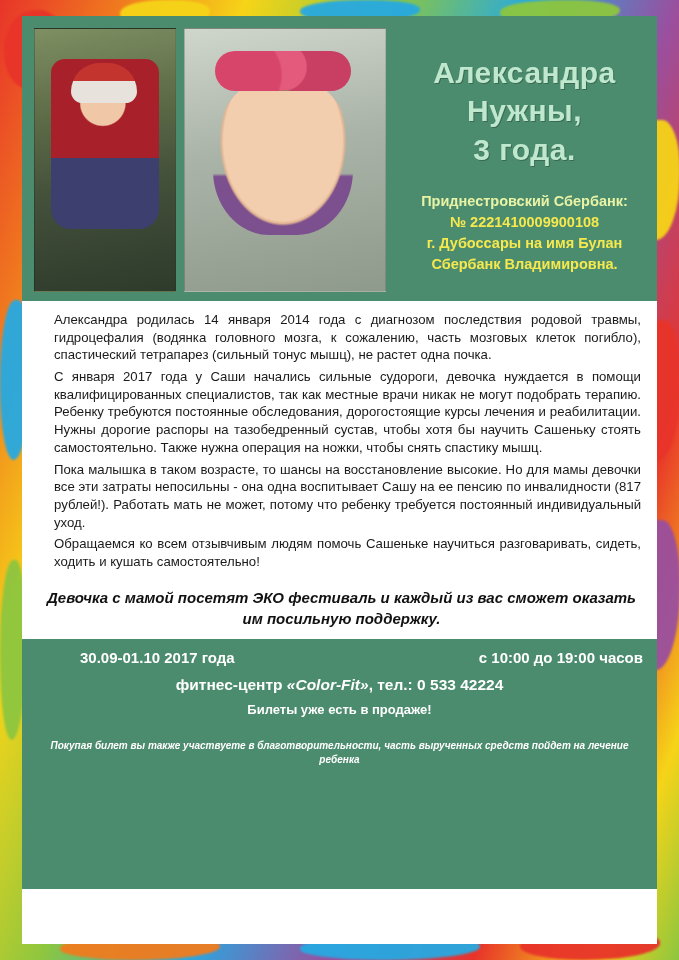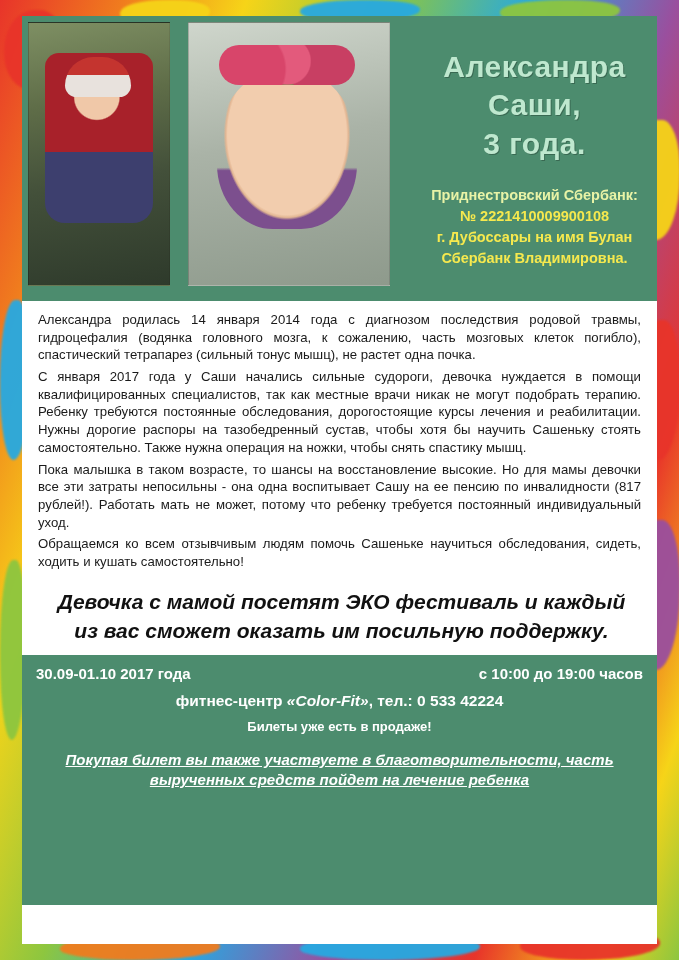--- a/index.html
+++ b/index.html
@@ -40,24 +40,24 @@
     background: #ffffff;
     box-sizing: border-box;
     overflow: hidden;
   }
 
   
   .top {
     position: relative;
     height: 285px;
     background: #4c8c6e;
-    padding: 6px;
+    padding: 12px;
     box-sizing: border-box;
     display: flex;
-    gap: 18px;
+    gap: 8px;
   }
   .photo {
     position: relative;
     overflow: hidden;
     border: 1px solid rgba(0,0,0,.15);
   }
   .photo-1 {
     width: 140px;
     height: 262px;
     background: linear-gradient(170deg,#7e8f63 0%, #5f6d48 30%, #43503a 60%, #2e3a2b 100%);
@@ -125,33 +125,33 @@
     color: #f6e94e;
     font-weight: bold;
     font-size: 14.5px;
     line-height: 1.45;
     text-align: center;
   }
   .bank-block .bank-label { color: #e8f3a6; margin-top: 16px; }
 
   
   .body-text {
-    padding: 10px 16px 4px 16px;
+    padding: 10px 16px 4px 32px;
     color: #1a1a1a;
     font-size: 13.2px;
     line-height: 1.34;
     text-align: justify;
   }
   .body-text p { margin: 0 0 4px 0; }
 
   .highlight {
     margin: 8px 20px 10px 24px;
     font-style: italic;
     font-weight: bold;
-    font-size: 21px;
+    font-size: 15px;
     line-height: 1.4;
     text-align: center;
     color: #111;
   }
 
   
   .fest {
     background: #4c8c6e;
     color: #ffffff;
     padding: 10px 14px 16px 14px;
@@ -169,42 +169,42 @@
     color: #ffffff;
     text-shadow: 2px 2px 0 rgba(0,0,0,.18);
   }
   .fest-row {
     display: flex;
     justify-content: space-between;
     align-items: baseline;
     font-weight: bold;
     font-size: 15px;
     margin-bottom: 8px;
+    margin-left: 44px;
   }
   .fest-center {
     text-align: center;
     font-weight: bold;
     font-size: 15.5px;
     line-height: 1.45;
   }
   .fest-center .venue-italic { font-style: italic; }
   .fest-tickets {
     text-align: center;
     font-weight: bold;
     font-size: 13px;
     margin-top: 6px;
   }
   .fest-note {
     text-align: center;
     font-weight: bold;
     font-style: italic;
-    font-size: 15px;
+    font-size: 10px;
     line-height: 1.35;
-    margin-top: 16px;
-    text-decoration: underline;
+    margin-top: 22px;
   }
 </style>
 </head>
 <body>
 
 <div class="poster">
 
   <div class="paint" style="left:4px;top:10px;width:60px;height:80px;background:#e8342a;"></div>
   <div class="paint" style="left:120px;top:0px;width:90px;height:26px;background:#f6d418;"></div>
   <div class="paint" style="left:300px;top:0px;width:120px;height:22px;background:#27a9e1;"></div>
@@ -221,37 +221,37 @@
   <div class="inner">
 
     <div class="top">
 
       <div class="photo photo-1"></div>
       <div class="photo photo-2"></div>
 
       <div class="head-text">
         <div class="name">
           <div>Александра</div>
-          <div>Саши,</div>
+          <div>Нужны,</div>
           <div>3 года.</div>
         </div>
         <div class="bank-block">
           <div class="bank-label">Приднестровский Сбербанк:</div>
           <div>№ 2221410009900108</div>
           <div>г. Дубоссары на имя Булан</div>
           <div>Сбербанк Владимировна.</div>
         </div>
       </div>
     </div>
 
     <div class="body-text">
       <p>Александра родилась 14 января 2014 года с диагнозом последствия родовой травмы, гидроцефалия (водянка головного мозга, к сожалению, часть мозговых клеток погибло), спастический тетрапарез (сильный тонус мышц),  не растет одна почка.</p>
       <p>С января 2017 года у Саши начались сильные судороги, девочка нуждается в помощи квалифицированных специалистов, так как местные врачи никак не могут подобрать терапию. Ребенку требуются постоянные обследования, дорогостоящие курсы лечения и реабилитации. Нужны дорогие распоры на тазобедренный сустав, чтобы хотя бы научить Сашеньку стоять самостоятельно. Также нужна операция на ножки, чтобы снять спастику мышц.</p>
       <p>Пока малышка в таком возрасте, то шансы на восстановление высокие. Но для мамы девочки все эти затраты непосильны - она одна воспитывает Сашу на ее пенсию по инвалидности (817 рублей!). Работать мать не может, потому что ребенку требуется постоянный индивидуальный уход.</p>
-      <p>Обращаемся ко всем отзывчивым людям помочь Сашеньке научиться обследования, сидеть, ходить и кушать самостоятельно!</p>
+      <p>Обращаемся ко всем отзывчивым людям помочь Сашеньке научиться разговаривать, сидеть, ходить и кушать самостоятельно!</p>
     </div>
 
     <div class="highlight">Девочка с мамой посетят ЭКО фестиваль и каждый из вас сможет оказать им посильную поддержку.</div>
 
     <div class="fest">
 
       <div class="fest-row">
         <span>30.09-01.10 2017 года</span>
         <span>с 10:00 до 19:00 часов</span>
       </div>

